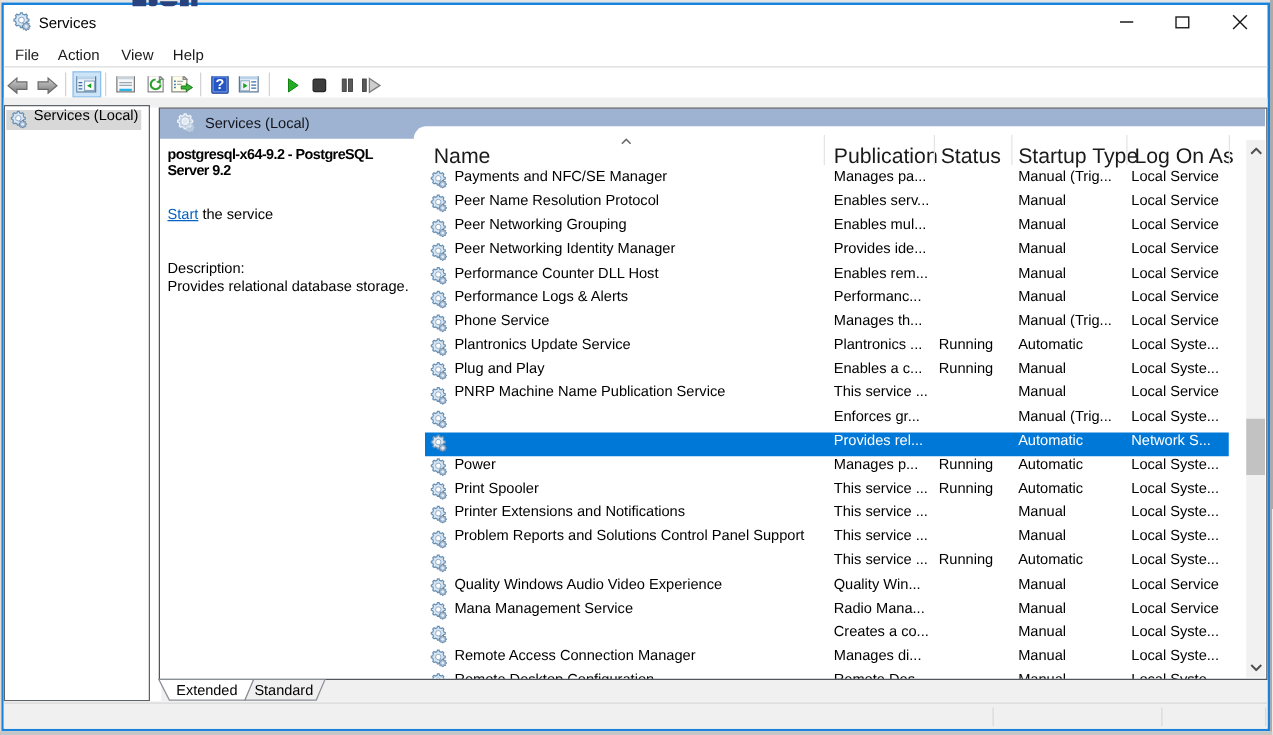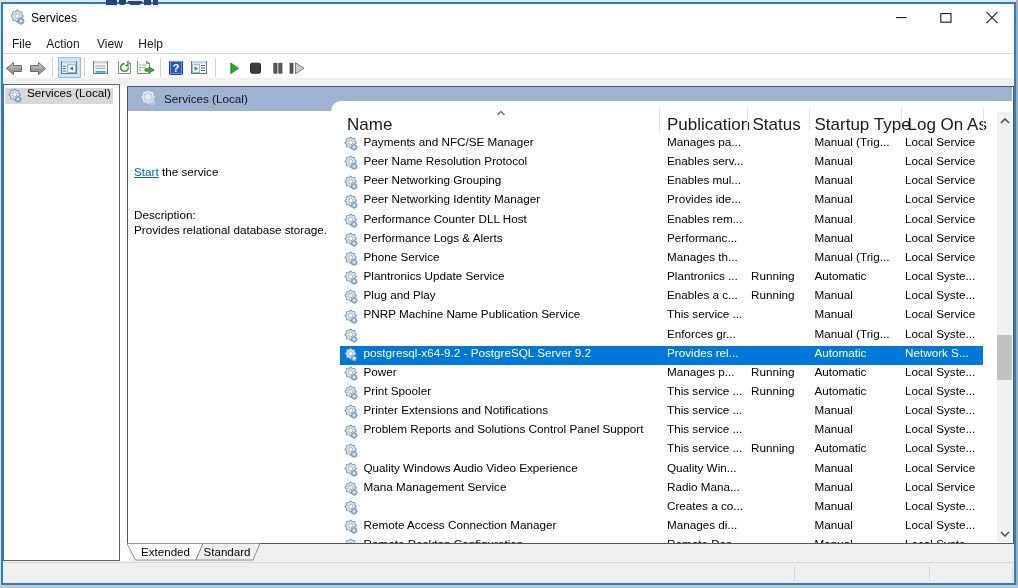--- a/index.html
+++ b/index.html
@@ -202,20 +202,21 @@
 </div>
 
 <div class="abs" id="mpane">
  <div id="band"></div>
  <div id="listpanel"></div>
  <svg class="glyph" style="left:12px;top:3.5px" width="16" height="16" viewBox="0 0 16 16">
       <use href="#gearb"></use>
     </svg>
  <div id="bandtext">Services (Local)</div>
 
+ <div id="tp-title">postgresql-x64-9.2 - PostgreSQL<br>Server 9.2</div>
  <div id="tp-start"><a>Start</a> the service</div>
  <div id="tp-desc">Description:<br>Provides relational database storage.</div>
 
  <div class="hdr" style="left:219px">Name</div>
  <div class="hdr" style="left:539px">Publication</div>
  <div class="hdr" style="left:624.5px">Status</div>
  <div class="hdr" style="left:686.5px">Startup Type</div>
  <div class="hdr" style="left:779.5px">Log On As</div>
  <svg class="glyph" style="left:366px;top:22px" width="14" height="7" viewBox="0 0 14 7">
   <path d="M3.5 6 L7 2.5 L10.5 6" fill="none" stroke="#6a6a6a" stroke-width="1.25"></path>
@@ -333,21 +334,20 @@
       <span style="left:539.0px">Enforces gr...</span>
       <span style="left:623.0px"></span>
       <span style="left:686.5px">Manual (Trig...</span>
       <span style="left:777.0px">Local Syste...</span>
     </div>
 <div class="row sel" style="top:259.25px">
       <div class="selbg"></div>
       <svg class="gi" style="left:215px" viewBox="0 0 16 16" width="15" height="15">
         <use href="#gearw"></use>
       </svg>
-      <span style="left:235.5px">postgresql-x64-9.2 - PostgreSQL Server 9.2</span>
       <span style="left:539.0px">Provides rel...</span>
       <span style="left:623.0px"></span>
       <span style="left:686.5px">Automatic</span>
       <span style="left:777.0px">Network S...</span>
     </div>
 <div class="row" style="top:278.40px">
       <svg class="gi" style="left:215px" viewBox="0 0 16 16" width="15" height="15">
         <use href="#gear"></use>
       </svg>
       <span style="left:235.5px">Power</span>

